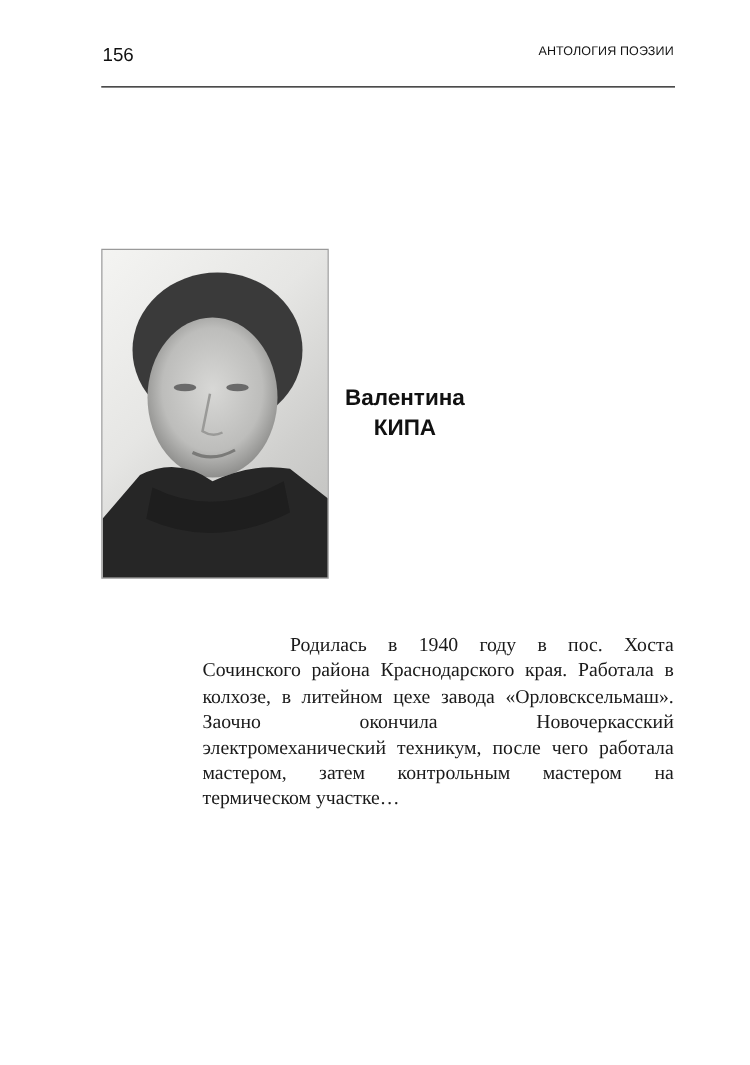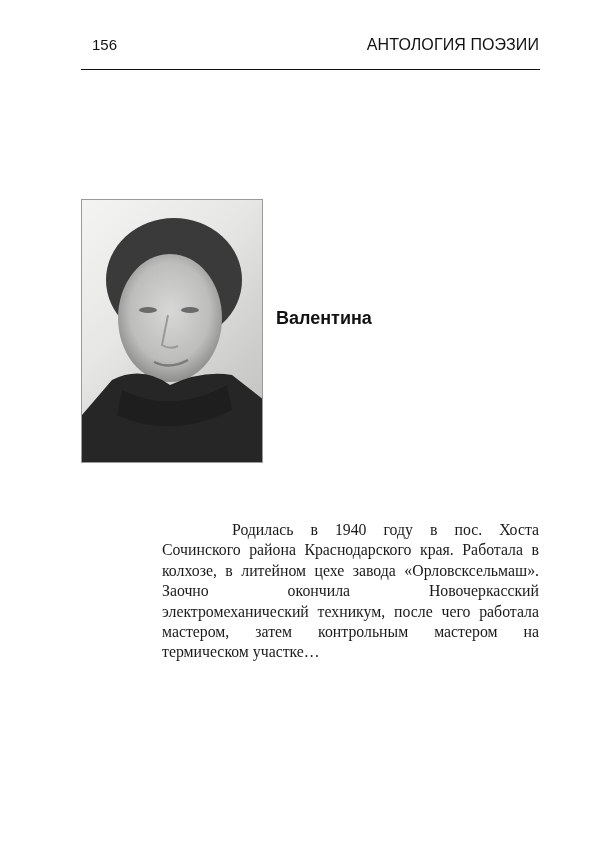--- a/index.html
+++ b/index.html
@@ -1,44 +1,44 @@
 <!DOCTYPE html>
 <html><head>
   <meta charset="utf-8">
   <style>
     html, body { margin: 0; padding: 0; background: #ffffff; }
     body { width: 600px; height: 852px; position: relative; overflow: hidden; }
     .header-page-number {
-      position: absolute; left: 92px; top: 36px;
+      position: absolute; left: 82px; top: 36px;
       font-family: "Liberation Sans", sans-serif; font-size: 15px; color: #111;
     }
     .header-title {
       position: absolute; right: 61px; top: 36px;
-      font-family: "Liberation Sans", sans-serif; font-size: 16px; color: #111;
+      font-family: "Liberation Sans", sans-serif; font-size: 10px; color: #111;
       letter-spacing: 0.1px;
     }
     .header-rule {
       position: absolute; left: 81px; top: 69px; width: 459px; height: 1px;
       background: #111;
     }
     .photo {
       position: absolute; left: 81px; top: 199px; width: 182px; height: 264px;
       border: 1px solid #9a9a9a; box-sizing: border-box; overflow: hidden;
       background: linear-gradient(135deg, #f4f4f2 0%, #e6e6e4 40%, #cfcfcd 70%, #bdbdbb 100%);
     }
     .photo svg { display: block; }
     .author-name {
       position: absolute; left: 276px; top: 306px;
       font-family: "Liberation Sans", sans-serif; font-weight: bold;
       font-size: 18px; line-height: 24px; color: #111; text-align: center;
     }
     .bio {
       position: absolute; left: 162px; top: 507px; width: 377px;
       font-family: "Liberation Serif", serif; font-size: 15.8px; line-height: 20.4px;
-      color: #1a1a1a; text-align: justify; margin-top: 13px;
+      color: #1a1a1a; text-align: justify;
     }
     .bio p { margin: 0; text-indent: 70px; text-align-last: left; }
   </style>
 </head>
 <body>
 
 <div>
   <div class="header-page-number">156</div>
   <div class="header-title">АНТОЛОГИЯ ПОЭЗИИ</div>
   <div class="header-rule"></div>
@@ -64,18 +64,19 @@
 
       <path d="M72 162 Q88 170 106 160" stroke="#7a7a78" stroke-width="2.5" fill="none"></path>
 
       <path d="M30 180 Q60 165 88 185 Q120 170 150 175 L182 200 L182 264 L0 264 L0 215 Z" fill="#262626"></path>
       <path d="M40 190 Q90 215 145 185 L150 210 Q90 240 35 215 Z" fill="#1e1e1e"></path>
     </svg>
   </div>
 
   <div class="author-name">
     <div>Валентина</div>
+    <div>КИПА</div>
   </div>
 
   <div class="bio">
     <p>Родилась в 1940 году в пос. Хоста Сочинского района Краснодарского края. Работала в колхозе, в литейном цехе завода «Орловсксельмаш». Заочно окончила Новочеркасский электромеханический техникум, после чего работала мастером, затем контрольным мастером на термическом участке…</p>
   </div>
 </div>
 
 </body></html>

